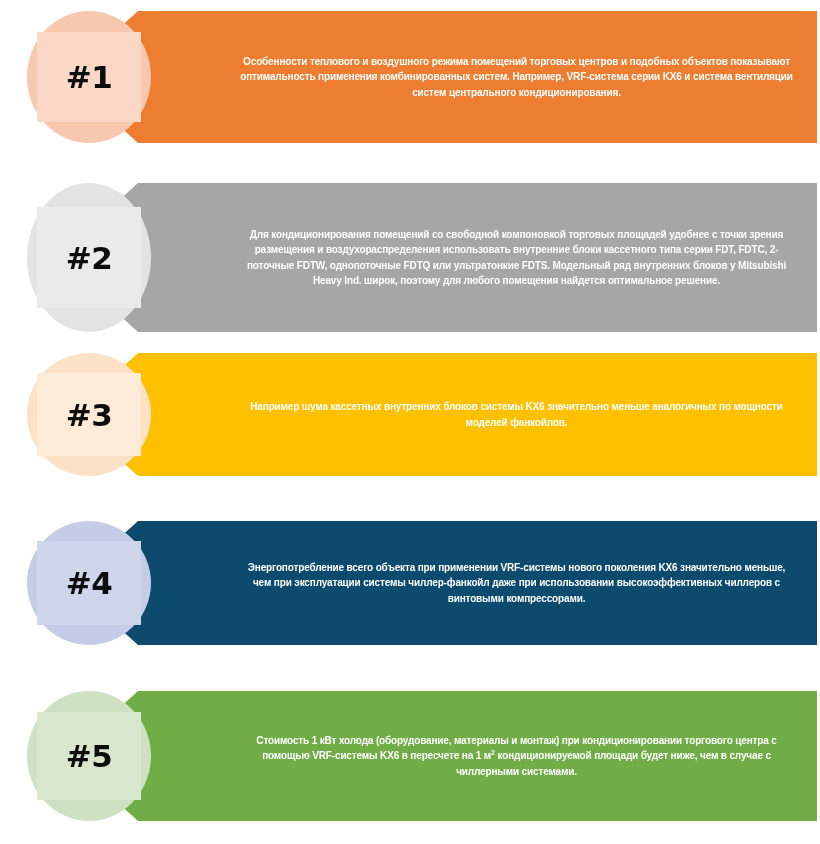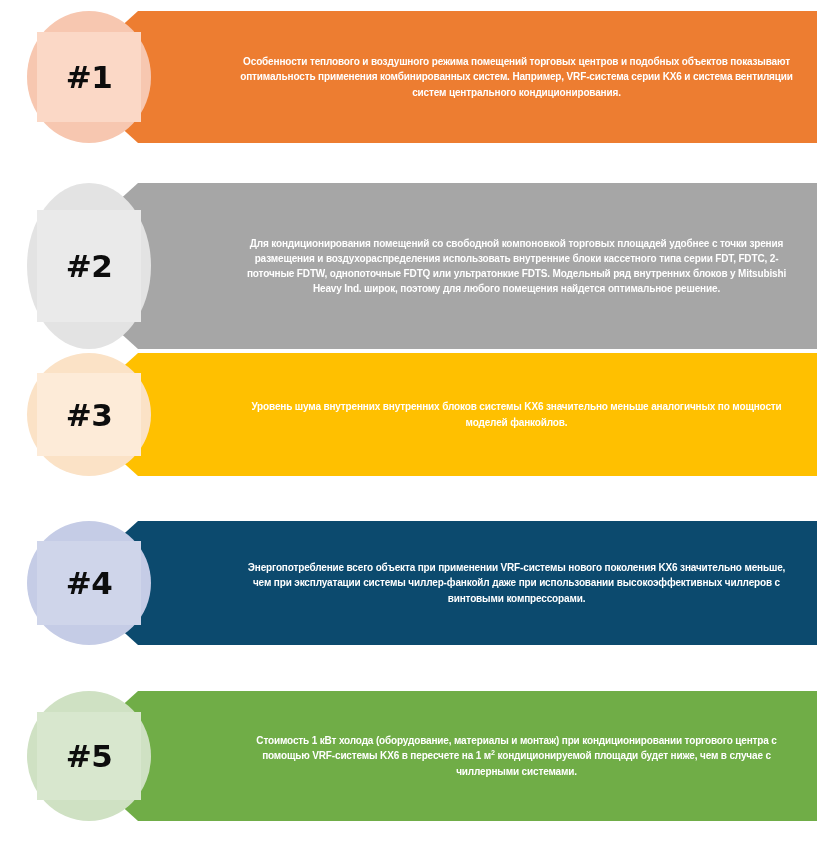--- a/index.html
+++ b/index.html
@@ -103,32 +103,32 @@
 <div id="infographic">
     <div class="item" style="top: 11px; height: 132px;">
       <div class="banner" style="background: rgb(237, 125, 49);">
         <div class="banner-text">Особенности теплового и воздушного режима помещений торговых центров и подобных объектов показывают оптимальность применения комбинированных систем. Например, VRF-система серии KX6 и система вентиляции систем центрального кондиционирования.</div>
       </div>
       <div class="circle" style="background: rgb(247, 199, 176);">
         <div class="circle-inner-shade" style="background: rgb(251, 216, 198);"></div>
         <div class="circle-label">#1</div>
       </div>
     </div>
-    <div class="item" style="top: 183px; height: 166px;">
+    <div class="item" style="top: 183px; height: 149px;">
       <div class="banner" style="background: rgb(166, 166, 166);">
         <div class="banner-text">Для кондиционирования помещений со свободной компоновкой торговых площадей удобнее с точки зрения размещения и воздухораспределения использовать внутренние блоки кассетного типа серии FDT, FDTC, 2-поточные FDTW, однопоточные FDTQ или ультратонкие FDTS. Модельный ряд внутренних блоков у Mitsubishi Heavy Ind. широк, поэтому для любого помещения найдется оптимальное решение.</div>
       </div>
       <div class="circle" style="background: rgb(227, 227, 227);">
         <div class="circle-inner-shade" style="background: rgb(234, 234, 234);"></div>
         <div class="circle-label">#2</div>
       </div>
     </div>
     <div class="item" style="top: 353px; height: 123px;">
       <div class="banner" style="background: rgb(255, 192, 0);">
-        <div class="banner-text">Уровень шума внутренних внутренних блоков системы KX6 значительно меньше аналогичных по мощности моделей фанкойлов.</div>
+        <div class="banner-text">Например шума кассетных внутренних блоков системы KX6 значительно меньше аналогичных по мощности моделей фанкойлов.</div>
       </div>
       <div class="circle" style="background: rgb(251, 226, 198);">
         <div class="circle-inner-shade" style="background: rgb(253, 235, 216);"></div>
         <div class="circle-label">#3</div>
       </div>
     </div>
     <div class="item" style="top: 521px; height: 124px;">
       <div class="banner" style="background: #0c4a6e;">
         <div class="banner-text">Энергопотребление всего объекта при применении VRF-системы нового поколения KX6 значительно меньше, чем при эксплуатации системы чиллер-фанкойл даже при использовании высокоэффективных чиллеров с винтовыми компрессорами.</div>
       </div>

